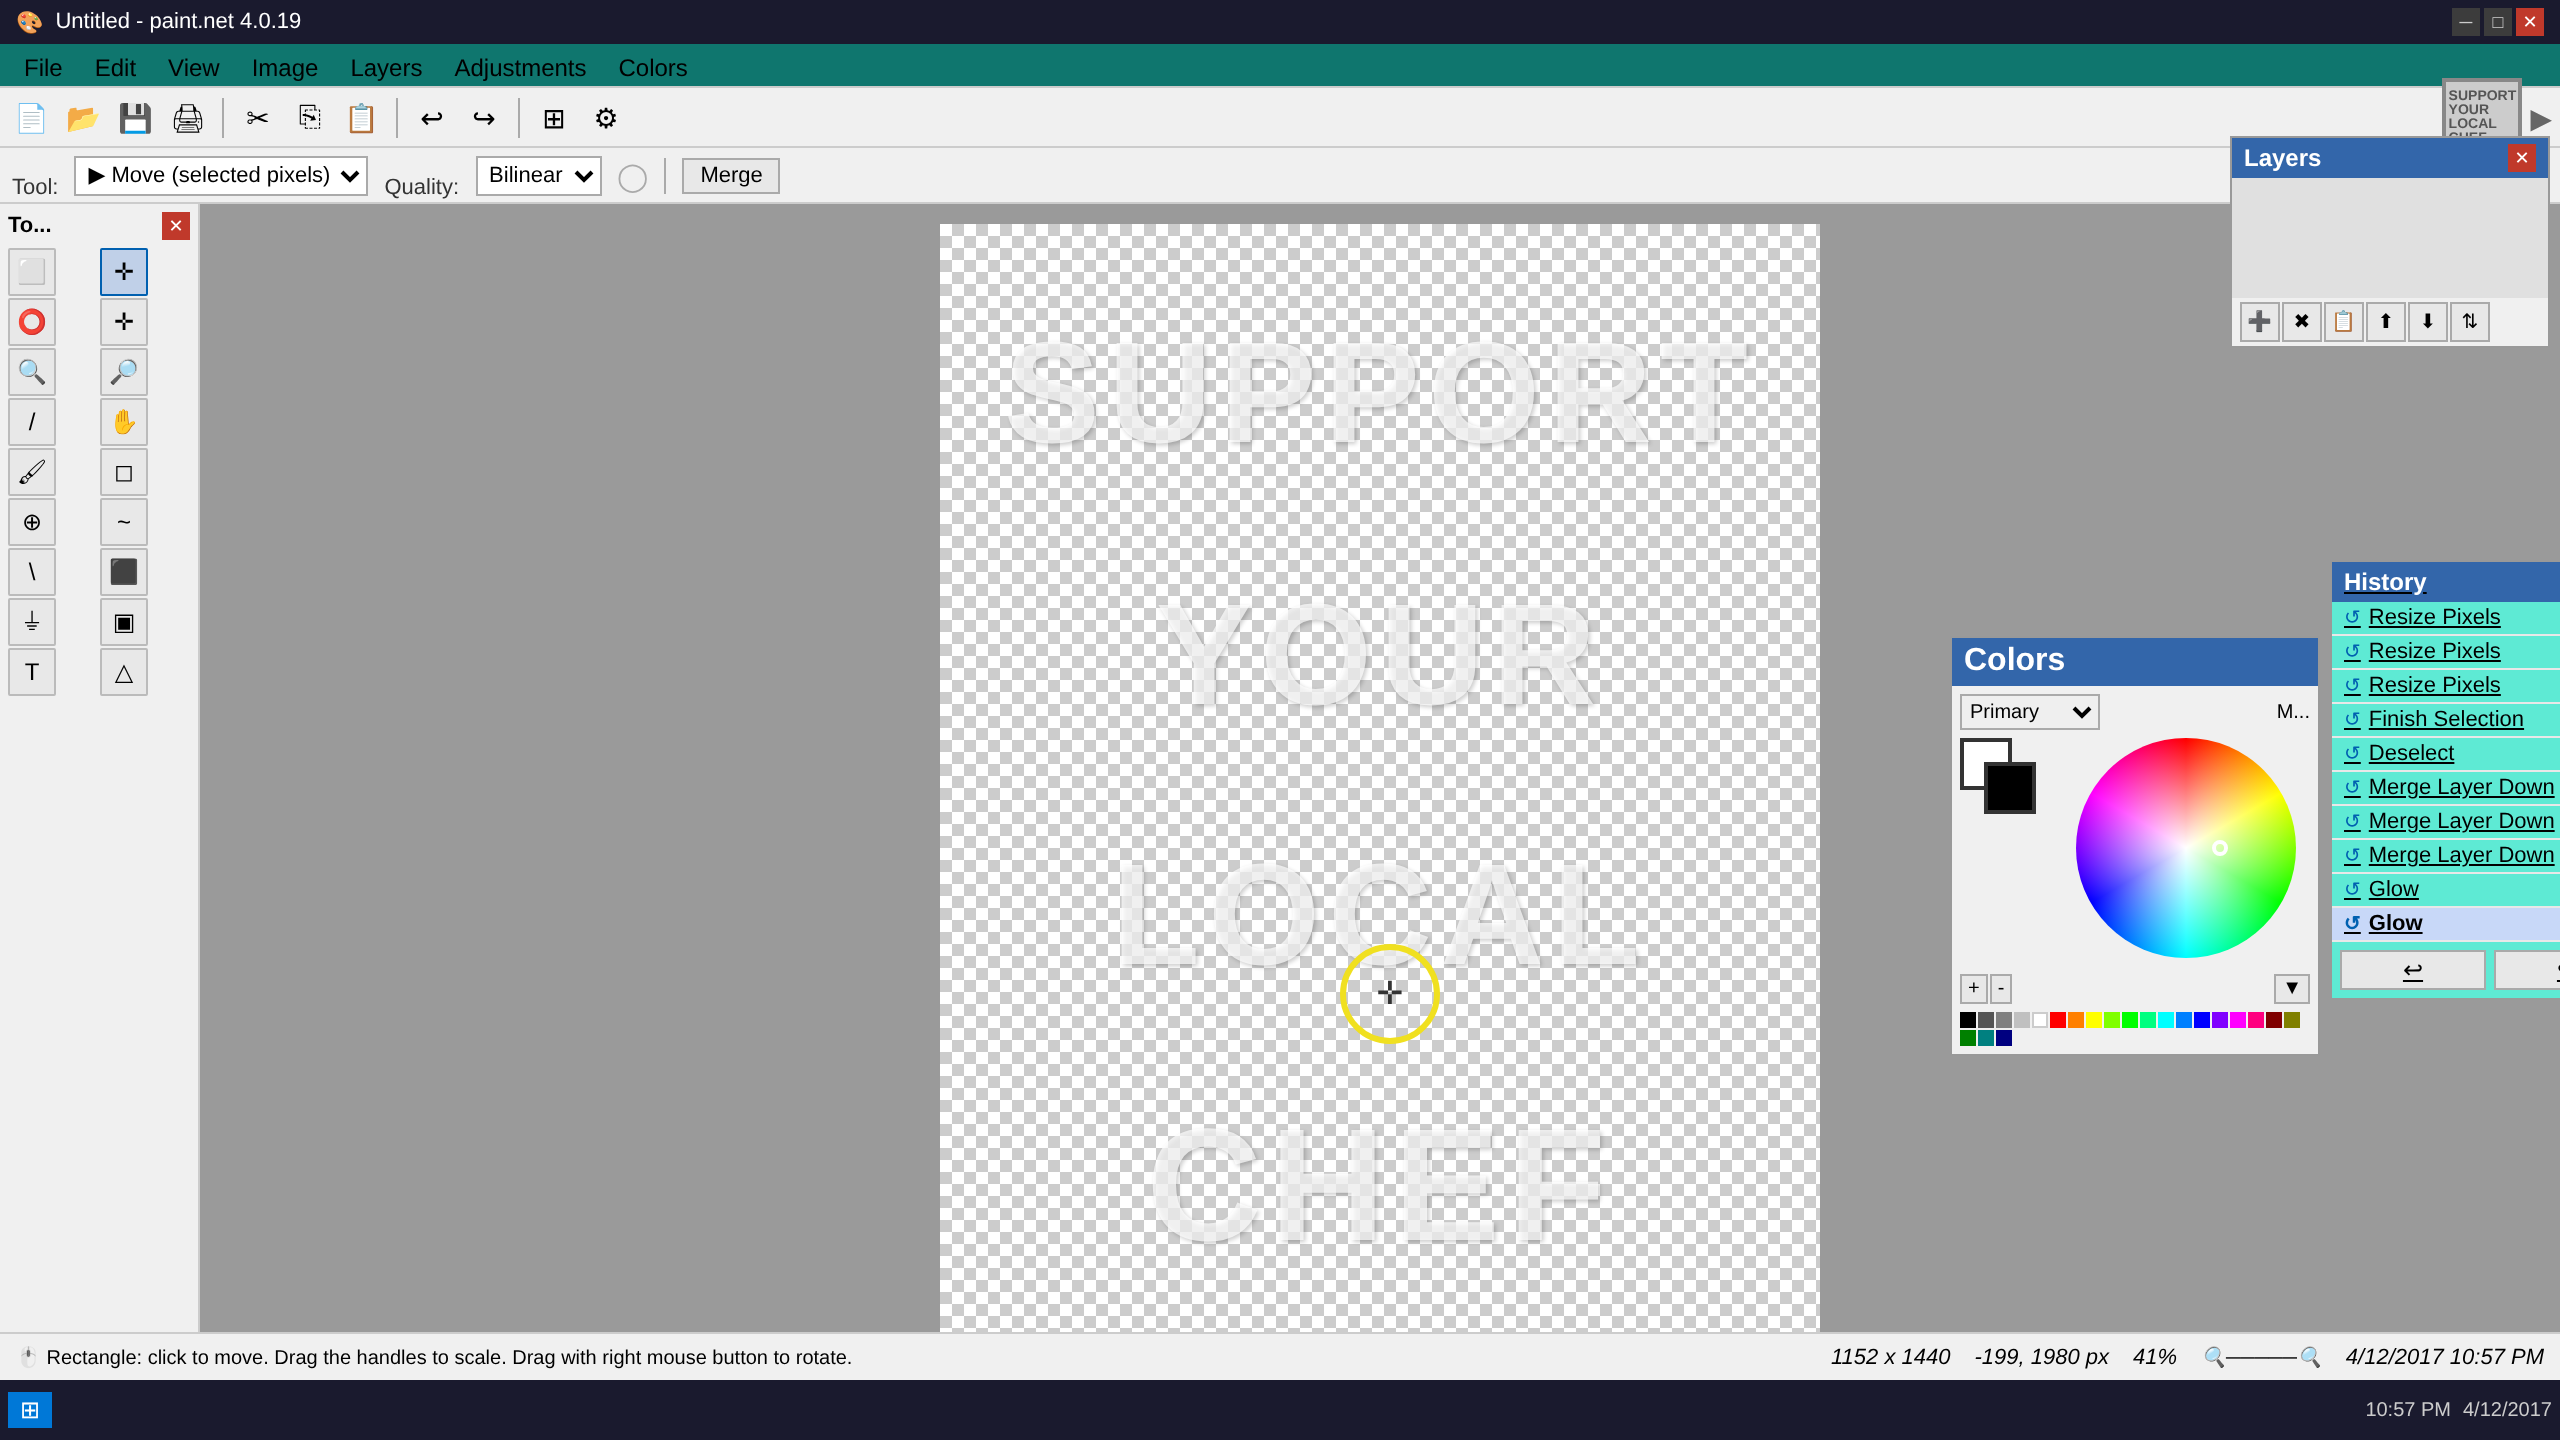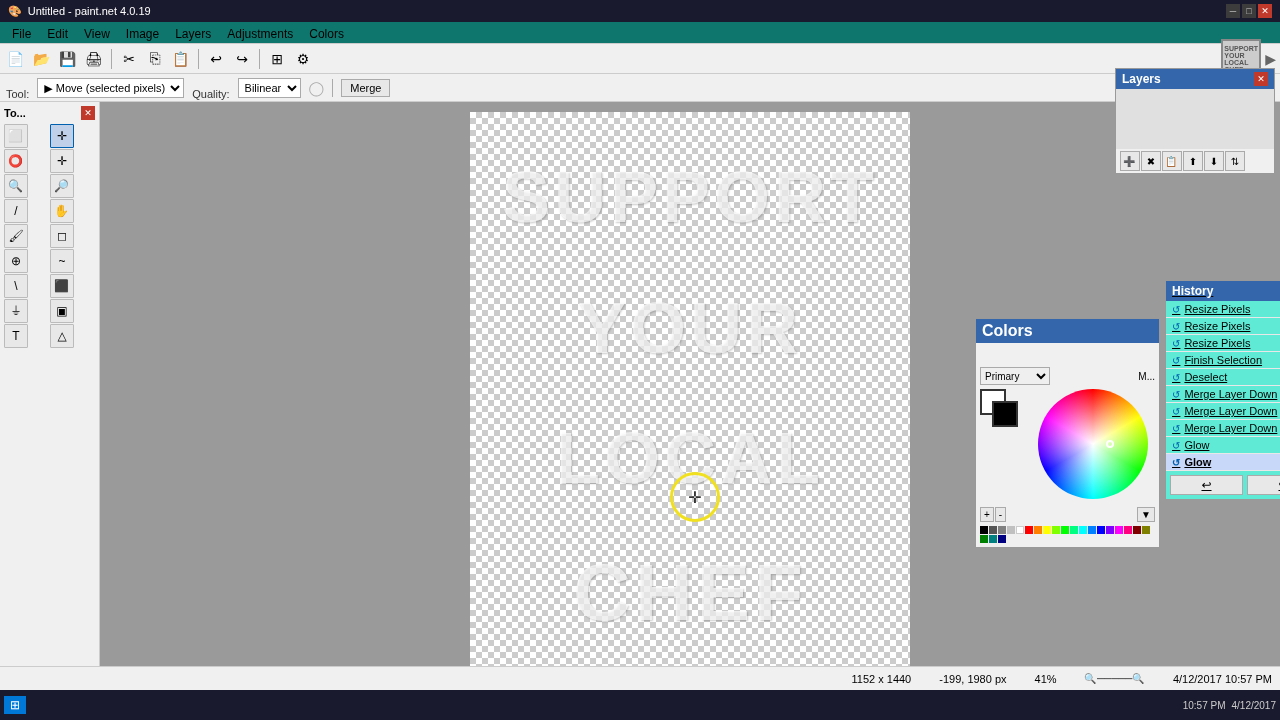--- a/index.html
+++ b/index.html
@@ -290,21 +290,20 @@
       flex-direction: column;
       align-items: center;
       gap: 4px;
     }
     .color-mode-row {
       display: flex;
       gap: 4px;
       align-items: center;
       width: 100%;
       font-size: 10px;
-      margin-top: 20px;
     }
     .color-mode-select {
       font-size: 10px;
       height: 18px;
       border: 1px solid #aaa;
     }
     .color-primary {
       width: 26px; height: 26px;
       background: #fff;
       border: 2px solid #333;
@@ -371,22 +370,23 @@
       border-top: 1px solid #ccc;
       display: flex;
       align-items: center;
       padding: 0 8px;
       font-size: 11px;
       gap: 16px;
     }
     .status-right {
       margin-left: auto;
       display: flex;
-      gap: 28px;
-      align-items: center;
+      gap: 12px;
+      align-items: center;
+      font-style: italic;
     }
 
     
     #taskbar {
       position: fixed;
       bottom: 0; left: 0; right: 0;
       height: 30px;
       background: #1a1a2e;
       display: flex;
       align-items: center;
@@ -655,20 +655,21 @@
       <div style="width:8px;height:8px;background:#800000;"></div>
       <div style="width:8px;height:8px;background:#808000;"></div>
       <div style="width:8px;height:8px;background:#008000;"></div>
       <div style="width:8px;height:8px;background:#008080;"></div>
       <div style="width:8px;height:8px;background:#000080;"></div>
     </div>
   </div>
 </div>
 
 <div id="statusbar" style="position:fixed;bottom:30px;left:0;right:0;">
+  <span style="font-size:10px;">🖱️ Rectangle: click to move. Drag the handles to scale. Drag with right mouse button to rotate.</span>
   <div class="status-right">
     <span><span>1152 x 1440</span></span>
     <span><span>-199, 1980</span> <span>px</span></span>
     <span>41%</span>
     <span style="font-size:10px;">🔍─────🔍</span>
     <span><span>4/12/2017</span> <span>10:57 PM</span></span>
   </div>
 </div>
 
 <div id="taskbar">

